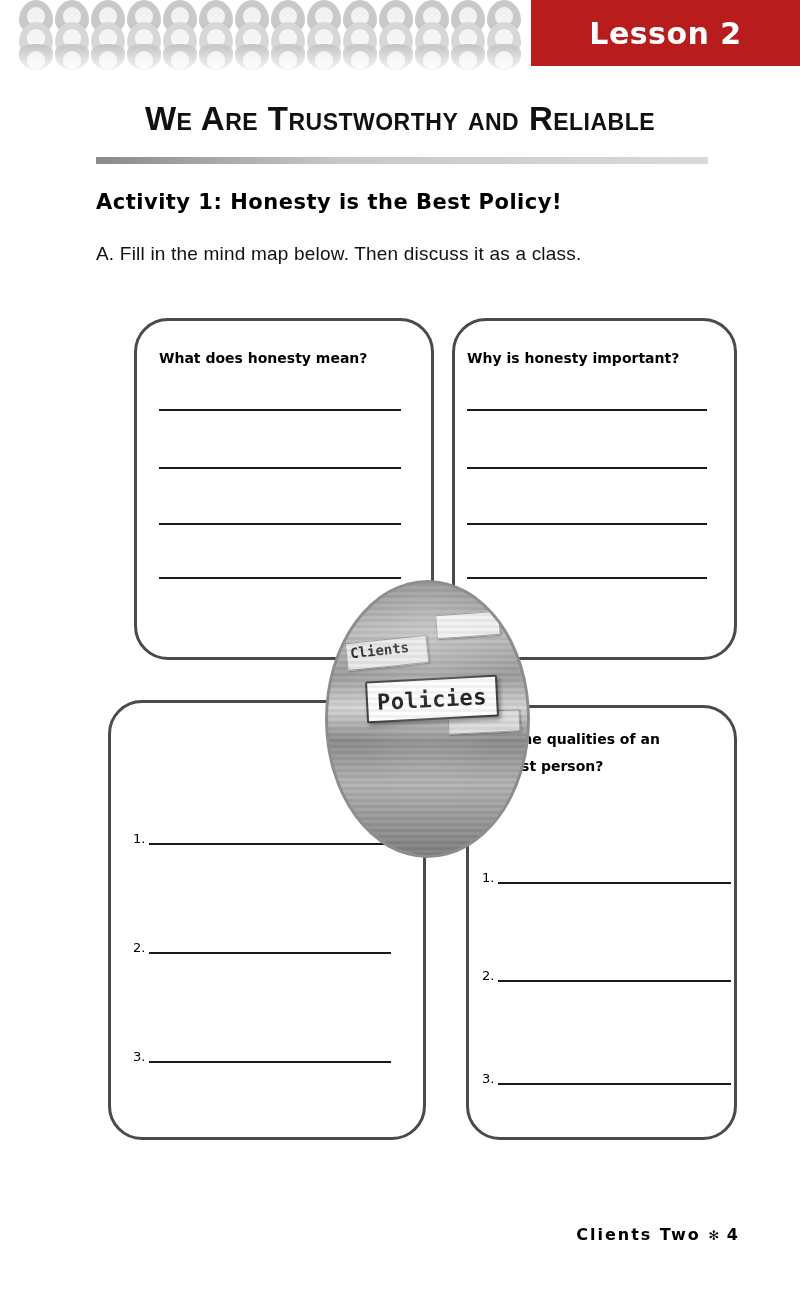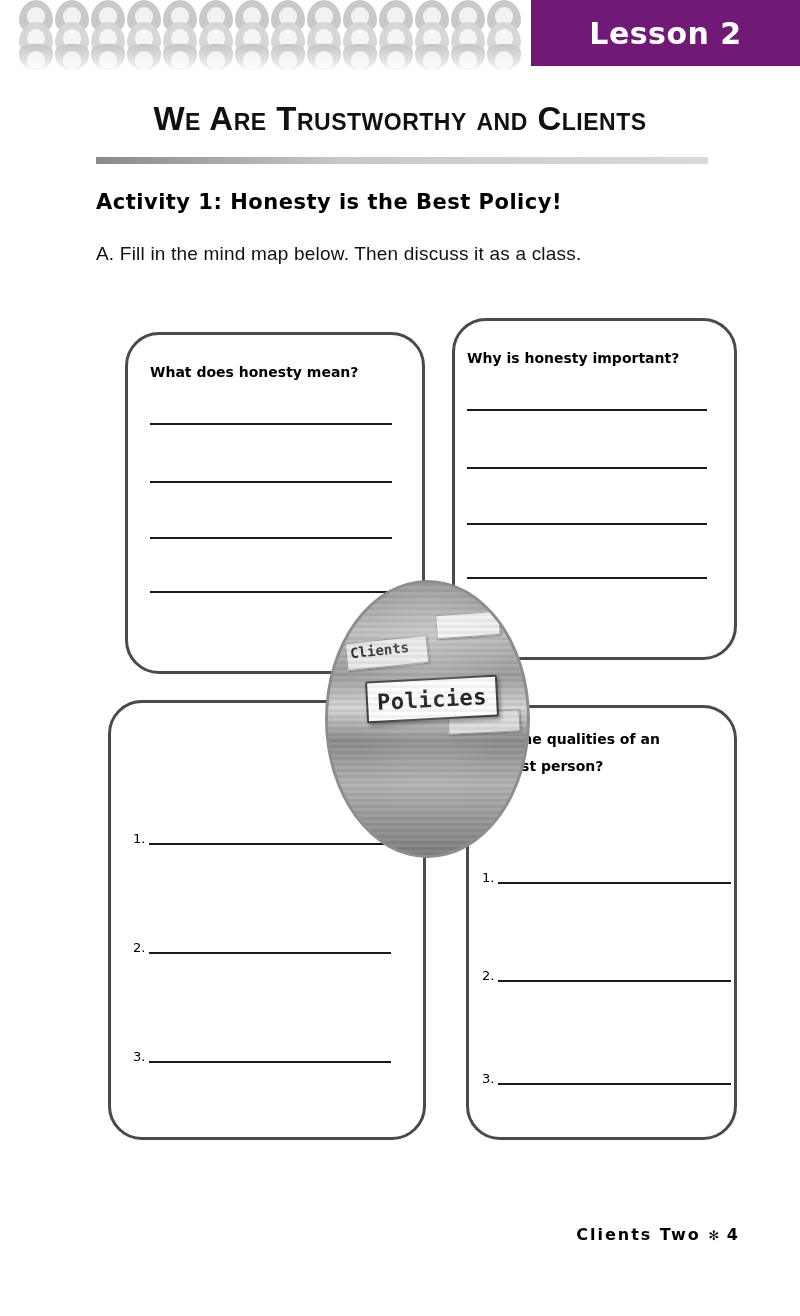--- a/index.html
+++ b/index.html
@@ -62,21 +62,21 @@
     pointer-events: none;
   }
 
   
   .lesson-tab {
     position: absolute;
     top: 0;
     left: 531px;
     width: 269px;
     height: 66px;
-    background: #701a75;
+    background: #b91c1c;
     color: #ffffff;
     display: flex;
     align-items: center;
     justify-content: center;
   }
   .lesson-tab-label {
     font-family: "DejaVu Sans", sans-serif;
     font-weight: bold;
     font-size: 30px;
     letter-spacing: .5px;
@@ -129,21 +129,21 @@
   
   .mind-map { position: absolute; top: 0; left: 0; width: 800px; height: 1316px; pointer-events: none; }
   .map-box {
     position: absolute;
     border: 3px solid #4a4a4a;
     border-radius: 34px;
     background: #ffffff;
     box-sizing: border-box;
     pointer-events: auto;
   }
-  .box-tl { left: 125px; top: 318px; width: 300px; height: 342px; margin-top: 14px; }
+  .box-tl { left: 134px; top: 318px; width: 300px; height: 342px; }
   .box-tr { left: 452px; top: 318px; width: 285px; height: 342px; padding-left: 18px; }
   .box-bl { left: 108px; top: 700px; width: 318px; height: 440px; }
   .box-br { left: 466px; top: 705px; width: 271px; height: 435px; }
 
   .box-label {
     position: absolute;
     font-family: "DejaVu Sans", sans-serif;
     font-weight: bold;
     font-size: 14px;
     color: #000;
@@ -302,21 +302,21 @@
     <div class="orn-shape"></div>
       <div class="orn-shape"></div>
   </div>
   <div class="orn-fade"></div>
 </div>
 
 <div class="lesson-tab">
   <span class="lesson-tab-label">Lesson 2</span>
 </div>
 
-<div class="page-title">We Are Trustworthy and Clients</div>
+<div class="page-title">We Are Trustworthy and Reliable</div>
 <div class="title-rule"></div>
 
 <div class="activity-heading">Activity 1: Honesty is the Best Policy!</div>
 <div class="instruction">A. Fill in the mind map below. Then discuss it as a class.</div>
 
 <div class="mind-map">
 
   <div class="map-box box-tl">
     <div class="box-label">What does honesty mean?</div>
     <div class="write-line" style="left:22px; top:88px; width:242px;"></div>

